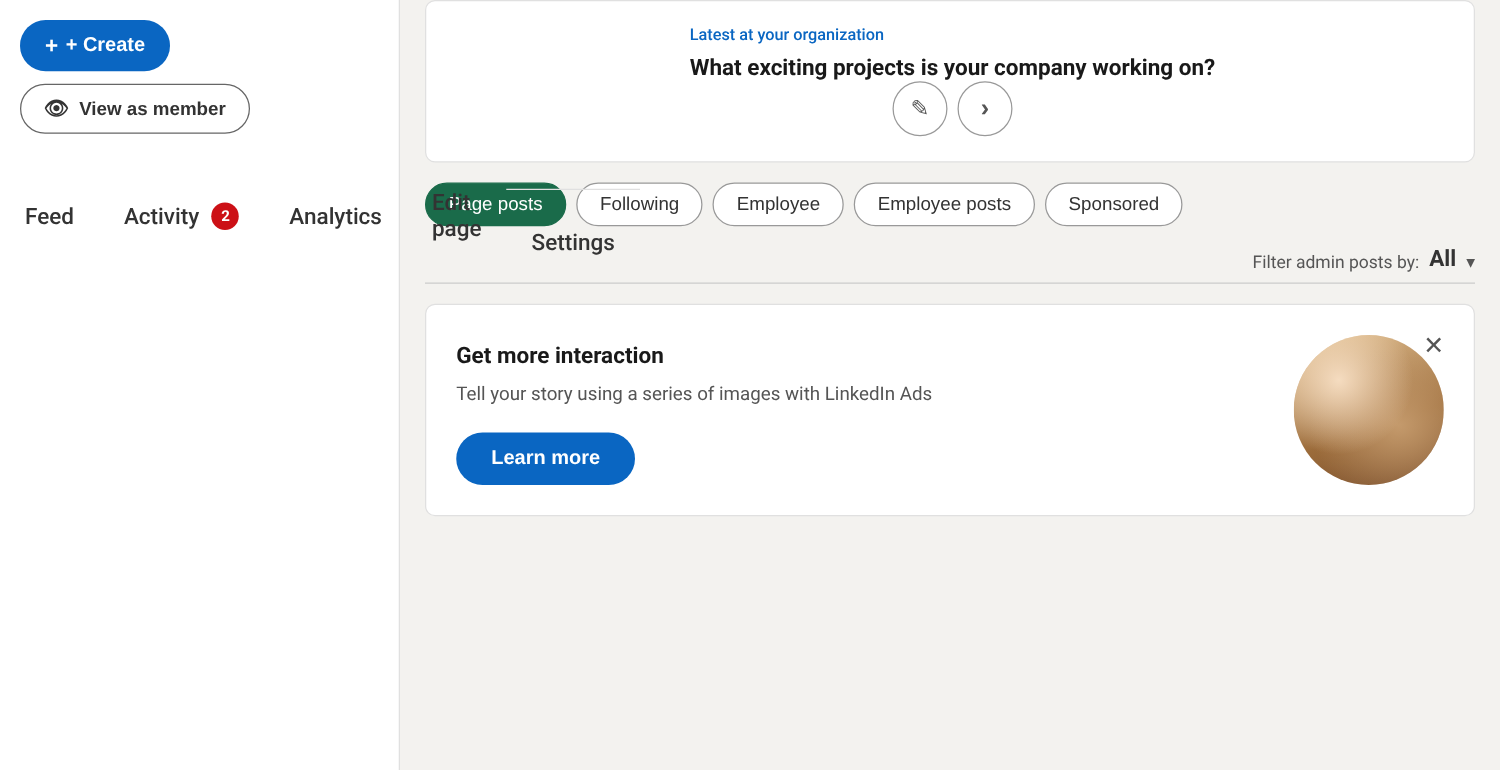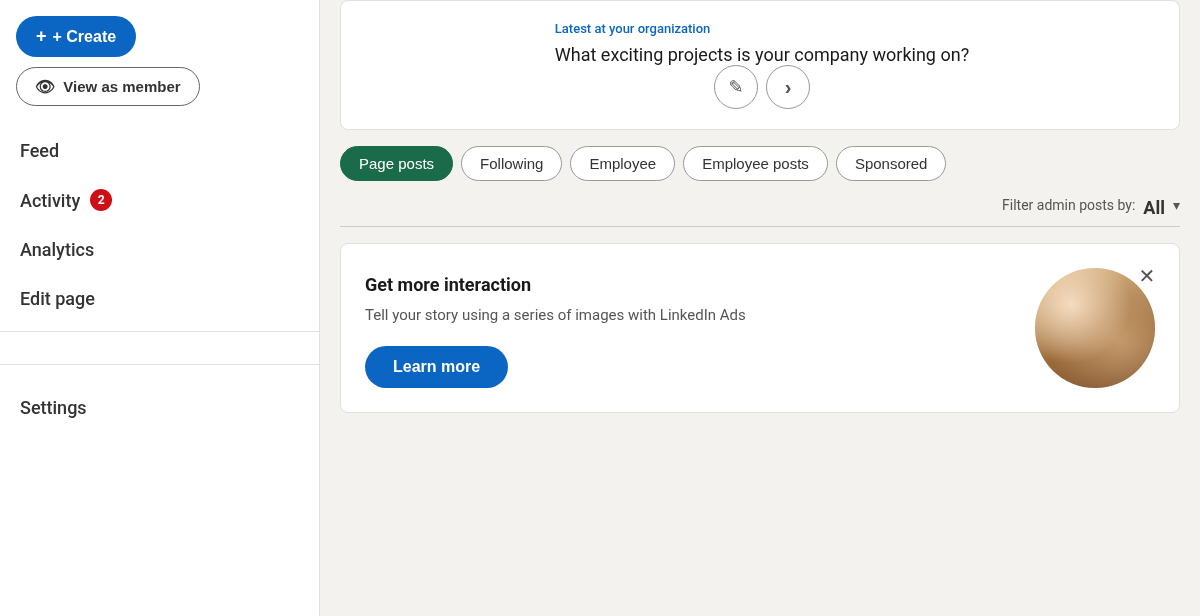--- a/index.html
+++ b/index.html
@@ -70,21 +70,20 @@
     }
 
     .sidebar-divider {
       height: 1px;
       background: #e0e0e0;
       margin: 8px 0;
     }
 
     .sidebar-nav {
       display: flex;
-      flex-direction: column;
     }
 
     .nav-item {
       display: flex;
       align-items: center;
       gap: 10px;
       padding: 14px 20px;
       font-size: 18px;
       font-weight: 500;
       color: #333;
@@ -138,21 +137,21 @@
 
     .prompt-label {
       font-size: 13px;
       color: #0a66c2;
       font-weight: 500;
       margin-bottom: 8px;
     }
 
     .prompt-text {
       font-size: 18px;
-      font-weight: 400;
+      font-weight: 700;
       color: #191919;
     }
 
     .prompt-card-actions {
       display: flex;
       align-items: center;
       gap: 8px;
     }
 
     .prompt-icon-btn {
@@ -206,21 +205,21 @@
 
     .tab-pill.active {
       background: #1a6b4a;
       border-color: #1a6b4a;
       color: #fff;
     }
 
     
     .filter-bar {
       display: flex;
-      align-items: flex-start;
+      align-items: flex-end;
       justify-content: flex-end;
       gap: 8px;
       margin-bottom: 16px;
       padding-bottom: 8px;
       border-bottom: 1px solid #ccc;
     }
 
     .filter-bar-label {
       font-size: 14px;
       color: #555;

